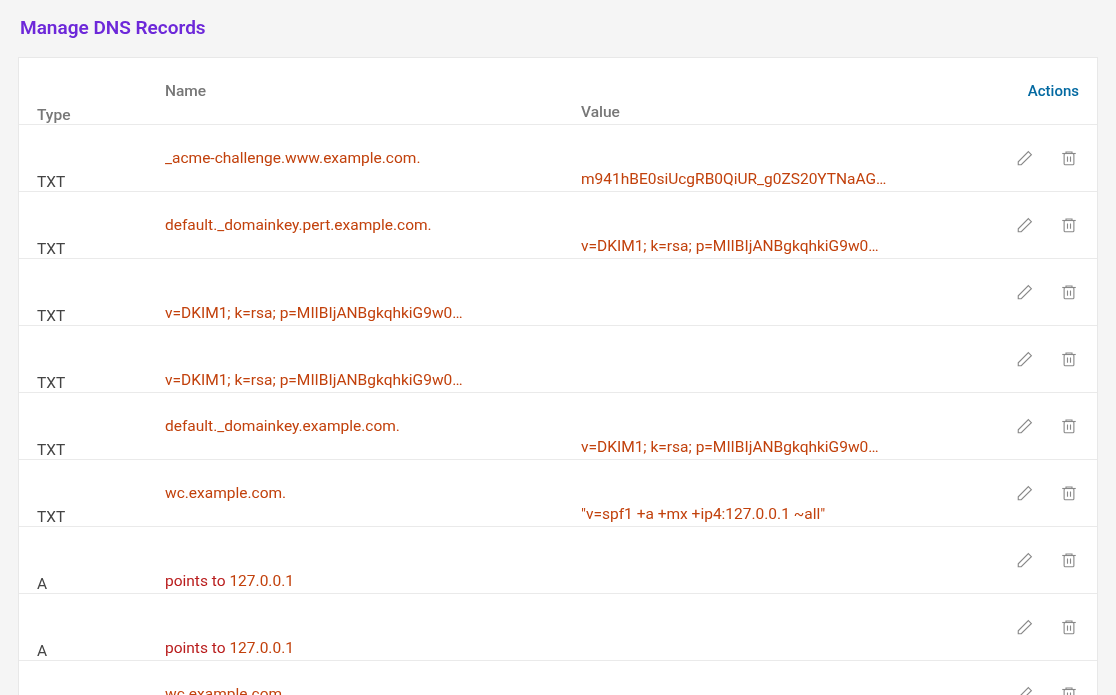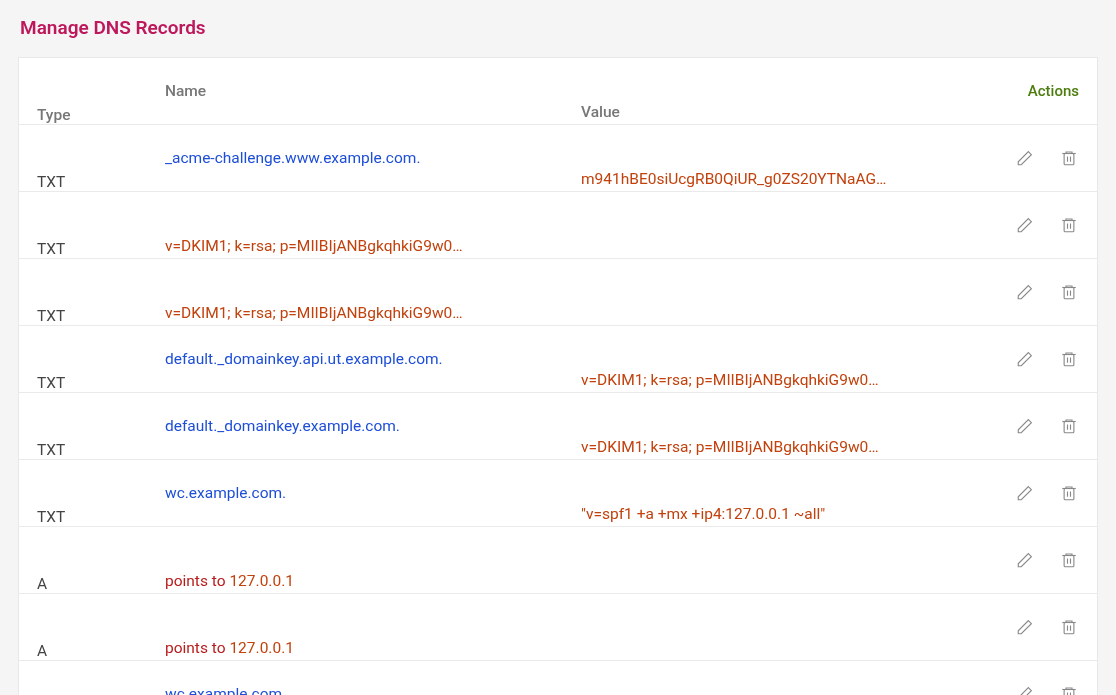--- a/index.html
+++ b/index.html
@@ -11,21 +11,21 @@
       font-family: -apple-system, BlinkMacSystemFont, 'Segoe UI', Roboto, Helvetica, Arial, sans-serif;
       background-color: #f5f5f5;
       color: #333;
       width: 1116px;
       height: 695px;
       overflow: hidden;
     }
     .page-title {
       font-size: 19px;
       font-weight: 600;
-      color: #be185d;
+      color: #6d28d9;
       padding: 16px 20px 18px 20px;
     }
     .table-container {
       background: #fff;
       margin: 0 18px;
       border: 1px solid #e8e8e8;
     }
     .table-row {
       display: flex;
       align-items: center;
@@ -43,21 +43,21 @@
       width: 128px;
       flex-shrink: 0;
       font-size: 15.5px;
       color: #444;
       margin-top: 48px;
     }
     .col-name {
       width: 416px;
       flex-shrink: 0;
       font-size: 15.5px;
-      color: #1d4ed8;
+      color: #c2410c;
       white-space: nowrap;
       overflow: hidden;
       text-overflow: ellipsis;
       padding-right: 12px;
     }
     .col-value {
       flex: 1;
       font-size: 15.5px;
       color: #444;
       white-space: nowrap;
@@ -77,21 +77,21 @@
     .header-row .col-type,
     .header-row .col-name,
     .header-row .col-value {
       color: #777;
       font-weight: 500;
     }
     .header-actions {
       width: 110px;
       flex-shrink: 0;
       text-align: right;
-      color: #4d7c0f;
+      color: #0369a1;
       font-weight: 500;
       font-size: 15px;
     }
     .value-prefix {
       color: #b91c1c;
       font-size: 15.5px;
     }
     .value-main {
       color: #c2410c;
       font-size: 15.5px;
@@ -145,20 +145,21 @@
               <rect x="5.5" y="6" width="13" height="15" rx="1.5"></rect>
               <path d="M10 10v7"></path>
               <path d="M14 10v7"></path>
             </svg>
       </span>
     </div>
   </div>
 
   <div class="table-row">
     <div class="col-type">TXT</div>
+    <div class="col-name">default._domainkey.pert.example.com.</div>
     <div class="col-value">
       <span class="value-prefix"></span><span class="value-main">v=DKIM1; k=rsa; p=MIIBIjANBgkqhkiG9w0…</span>
     </div>
     <div class="col-actions">
       <span class="icon-btn">
         <svg viewBox="0 0 24 24">
               <path d="M16.5 3.5l4 4L7 21H3v-4L16.5 3.5z"></path>
             </svg>
       </span>
       <span class="icon-btn">
@@ -191,21 +192,20 @@
               <rect x="5.5" y="6" width="13" height="15" rx="1.5"></rect>
               <path d="M10 10v7"></path>
               <path d="M14 10v7"></path>
             </svg>
       </span>
     </div>
   </div>
 
   <div class="table-row">
     <div class="col-type">TXT</div>
-    <div class="col-name">default._domainkey.api.ut.example.com.</div>
     <div class="col-value">
       <span class="value-prefix"></span><span class="value-main">v=DKIM1; k=rsa; p=MIIBIjANBgkqhkiG9w0…</span>
     </div>
     <div class="col-actions">
       <span class="icon-btn">
         <svg viewBox="0 0 24 24">
               <path d="M16.5 3.5l4 4L7 21H3v-4L16.5 3.5z"></path>
             </svg>
       </span>
       <span class="icon-btn">

